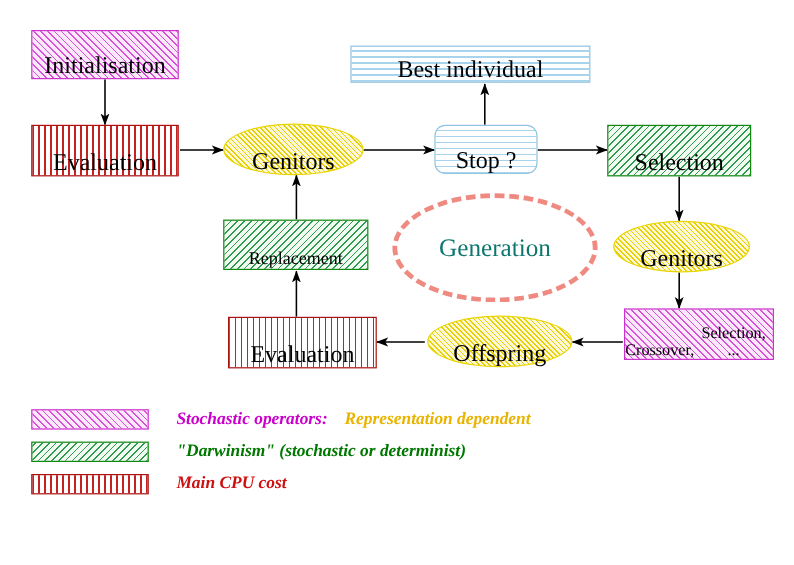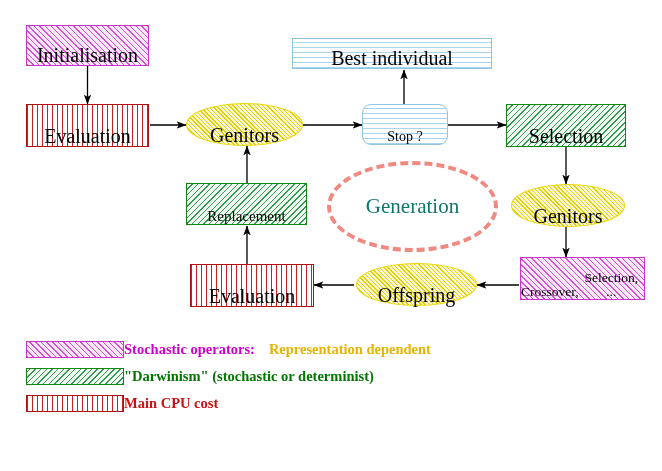--- a/index.html
+++ b/index.html
@@ -97,23 +97,25 @@
     align-items:center;
   }
   .swatch{
     box-sizing:border-box;
     width:98px;
     height:17px;
     margin-left:26px;
     flex:0 0 auto;
   }
   .legend-text{
+    margin-left:23px;
     font-weight:bold;
     font-size:14.5px;
     white-space:nowrap;
+    font-style:italic;
   }
   .legend-text .part2{ margin-left:14px; }
 </style>
 </head>
 <body>
 
 <div id="canvas">
 
   <svg id="wires" viewBox="0 0 662 471" xmlns="http://www.w3.org/2000/svg">
     <defs>
@@ -156,21 +158,21 @@
   </div>
 
   <div class="node fill-red" style="left:26px; top:104px; width:123px; height:43px; font-size:20px;">
     <span class="lbl">Evaluation</span>
   </div>
 
   <div class="node fill-yellow ellipse" style="left:186px; top:103px; width:117px; height:43px; font-size:20px;">
     <span class="lbl">Genitors</span>
   </div>
 
-  <div class="node fill-blue rounded" style="left:362px; top:104px; width:86px; height:41px; font-size:14px;">
+  <div class="node fill-blue rounded" style="left:362px; top:104px; width:86px; height:41px; font-size:20px;">
     <span class="lbl">Stop ?</span>
   </div>
 
   <div class="node fill-blue" style="left:292px; top:38px; width:200px; height:31px; font-size:20px;">
     <span class="lbl">Best individual</span>
   </div>
 
   <div class="node fill-green" style="left:506px; top:104px; width:120px; height:43px; font-size:20px;">
     <span class="lbl">Selection</span>
   </div>

